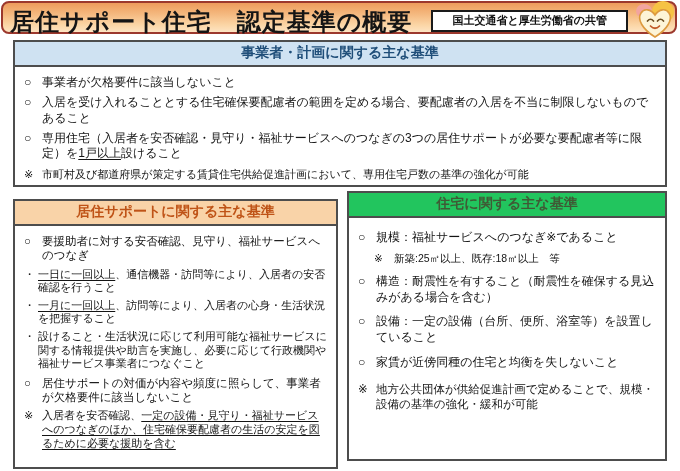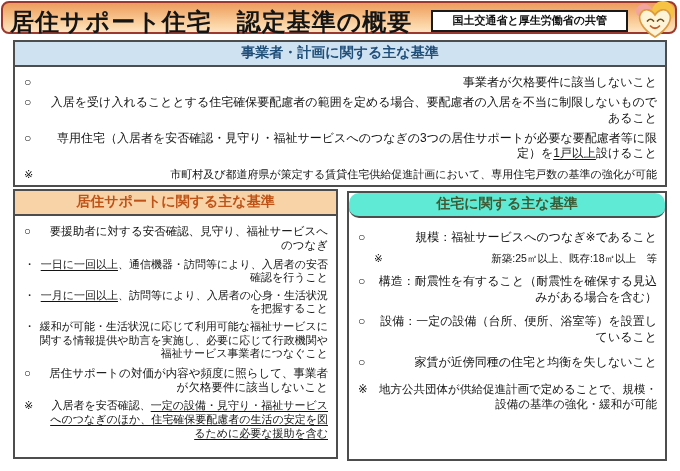--- a/index.html
+++ b/index.html
@@ -22,34 +22,34 @@
     border:2px solid #1a1a1a; font-size:11px; font-weight:bold; color:#111;
     padding:1px 19px 2px; white-space:nowrap;
   }
   .mascot { position:absolute; right:2px; top:0px; width:46px; height:40px; }
   
   .box {
     position:absolute; box-sizing:border-box; background:#ffffff;
     border:2px solid #4d4d4d;
   }
   .box-top   { left:13px;  top:40px;  width:654px; height:147px; }
-  .box-left  { left:13px;  top:189px; width:325px; height:270px; }
+  .box-left  { left:13px;  top:199px; width:325px; height:270px; }
   .box-right { left:347px; top:191px; width:320px; height:270px; }
   .strip {
     box-sizing:border-box; width:100%; text-align:center; font-weight:bold;
     font-size:14px; padding:2px 14px 3px; border-bottom:2px solid #4d4d4d;
   }
   .strip-blue  { background:#cfe2f2; color:#1f4e79; }
   .strip-peach { background:#f9d3a8; color:#bf5317; }
-  .strip-green { background:#5eead4; color:#3f5a35;border-radius:10px; }
+  .strip-green { background:#22c55e; color:#3f5a35; }
   .bx-body { padding:3px 8px 3px 9px; overflow:hidden; }
   
   .row { display:flex; align-items:flex-start; }
   .mk { flex:none; width:18px; }
-  .tx { flex:1;text-align:right; }
+  .tx { flex:1; }
   .u  { text-decoration:underline; text-underline-offset:2px; }
   
   .box-top .row { font-size:12px; line-height:1.28; margin:5px 0; }
   .box-top .row.note { font-size:11px; margin:4px 0 0; }
   
   .box-left .row { font-size:11.5px; line-height:1.24; margin:5px 0; }
   .box-left .row.bullet { font-size:11px; margin:4px 0; }
   .box-left .row.bullet .mk { width:14px; }
   .box-left .row.note { font-size:11px; margin:4px 0 0; }
   
@@ -109,21 +109,21 @@
       <div class="row bullet">
         <span class="mk">・</span>
         <span class="tx"><span></span><span class="u">一日に一回以上</span><span>、通信機器・訪問等により、入居者の安否確認を行うこと</span></span>
       </div>
       <div class="row bullet">
         <span class="mk">・</span>
         <span class="tx"><span></span><span class="u">一月に一回以上</span><span>、訪問等により、入居者の心身・生活状況を把握すること</span></span>
       </div>
       <div class="row bullet">
         <span class="mk">・</span>
-        <span class="tx"><span>緩和が可能・生活状況に応じて利用可能な福祉サービスに関する情報提供や助言を実施し、必要に応じて行政機関や福祉サービス事業者につなぐこと</span><span class="u"></span><span></span></span>
+        <span class="tx"><span>設けること・生活状況に応じて利用可能な福祉サービスに関する情報提供や助言を実施し、必要に応じて行政機関や福祉サービス事業者につなぐこと</span><span class="u"></span><span></span></span>
       </div>
       <div class="row">
         <span class="mk">○</span>
         <span class="tx"><span>居住サポートの対価が内容や頻度に照らして、事業者が欠格要件に該当しないこと</span><span class="u"></span><span></span></span>
       </div>
       <div class="row note">
         <span class="mk">※</span>
         <span class="tx"><span>入居者を安否確認、</span><span class="u">一定の設備・見守り・福祉サービスへのつなぎのほか、住宅確保要配慮者の生活の安定を図るために必要な援助を含む</span><span></span></span>
       </div>
     </div>

